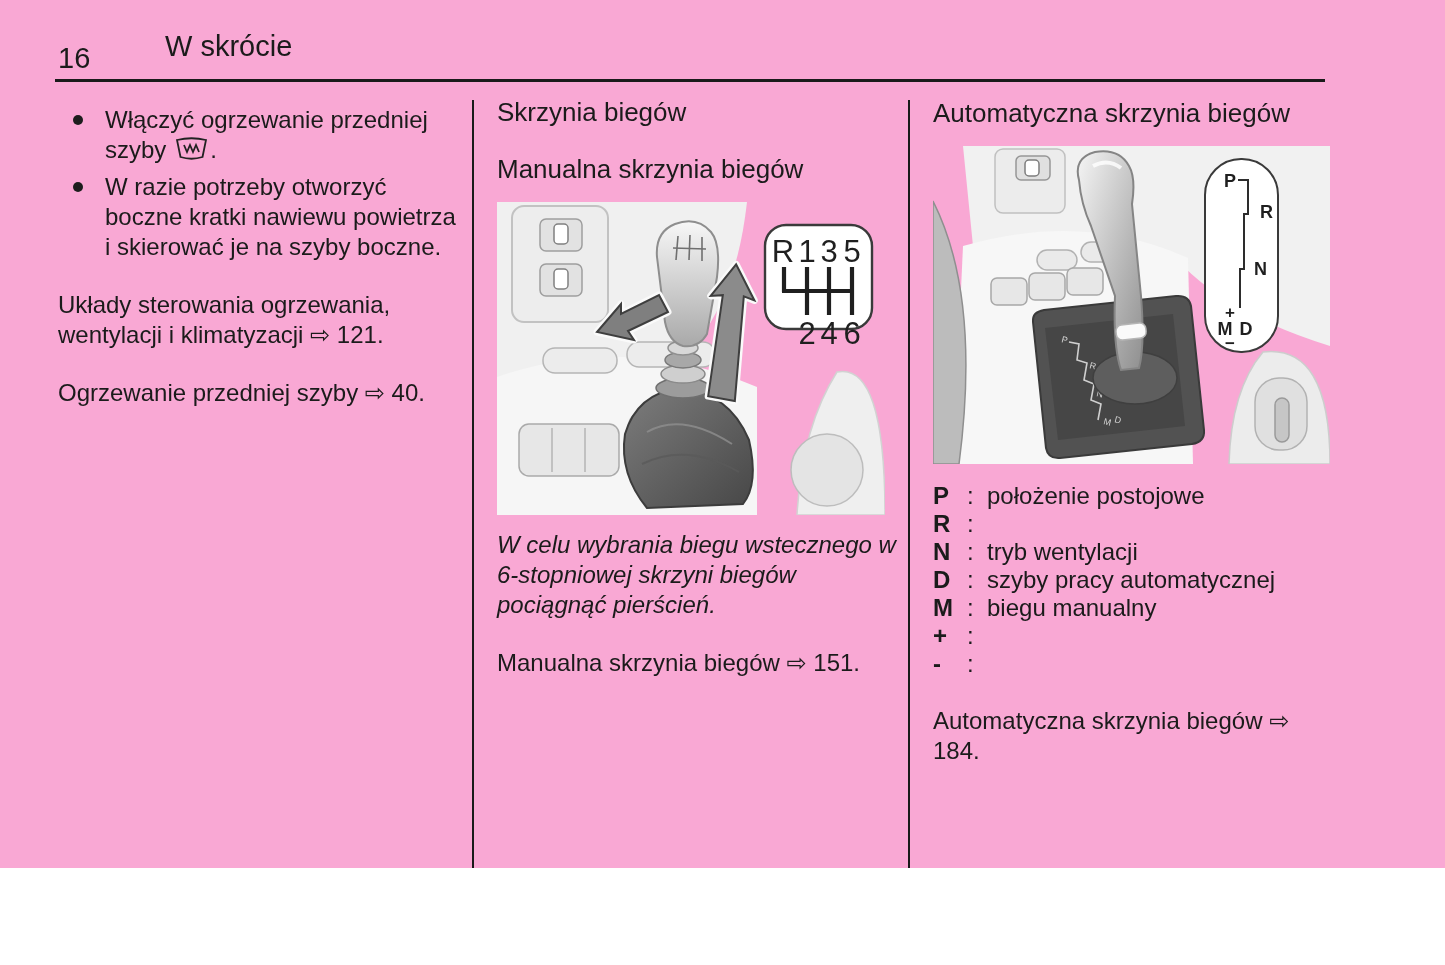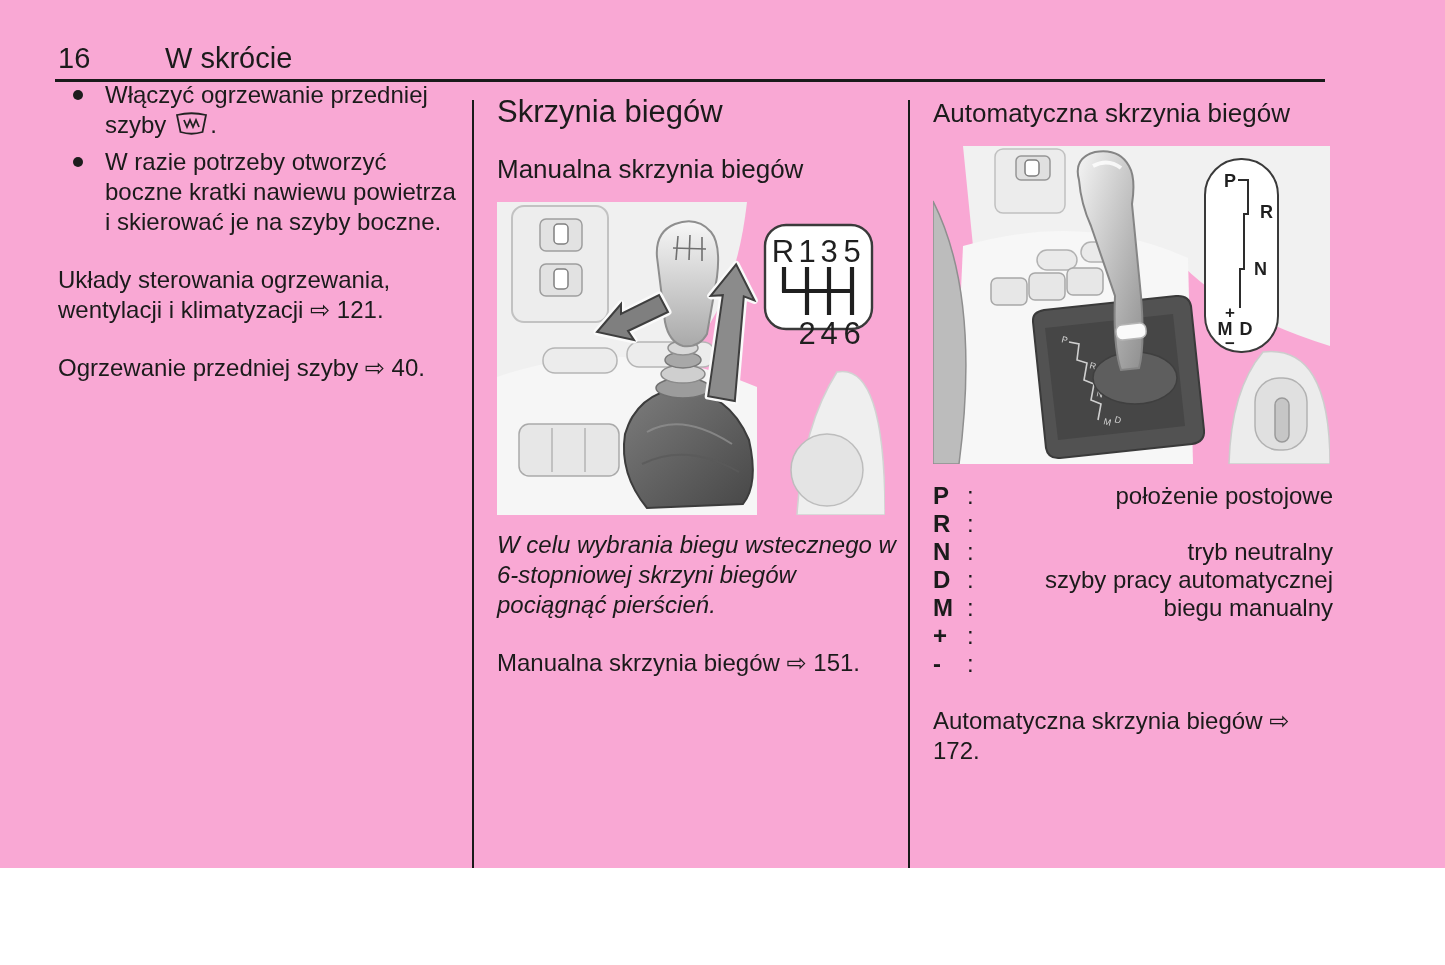--- a/index.html
+++ b/index.html
@@ -3,52 +3,52 @@
 <meta charset="utf-8">
 <style>
   html,body { margin:0; padding:0; background:#ffffff; }
   .page {
     position:relative; width:1445px; height:868px; background:#f9a8d4;
     font-family:"Liberation Sans","DejaVu Sans",sans-serif; color:#1b1b1b;
     overflow:hidden;
   }
   
   .page-number { position:absolute; left:58px; top:42px; font-size:29px; }
-  .chapter-title { position:absolute; left:165px; top:42px; font-size:29px; }
+  .chapter-title { position:absolute; left:165px; top:30px; font-size:29px; }
   .header-rule { position:absolute; left:55px; top:79px; width:1270px; height:3px; background:#1a1a1a; }
   
   .col-divider { position:absolute; top:100px; width:2px; height:818px; background:#1a1a1a; }
   .divider-1 { left:472px; }
   .divider-2 { left:908px; }
   
   .col { position:absolute; }
-  .col-left   { left:58px;  top:80px;  width:400px; }
+  .col-left   { left:58px;  top:105px;  width:400px; }
   .col-middle { left:497px; top:94px;  width:406px; }
   .col-right  { left:933px; top:98px;  width:400px; }
   .body-text { font-size:24px; line-height:30px; }
   
   .bullet { position:relative; padding-left:47px; margin-bottom:7px; }
   .bullet-dot { position:absolute; left:15px; top:10px; width:10px; height:10px;
                 border-radius:50%; background:#1d1d1d; }
   .para { margin-top:28px; }
   
-  .h1 { font-size:31px; line-height:36px; margin:0 0 0 0; }
+  .h1 { font-size:26px; line-height:36px; margin:0 0 0 0; }
   .h2 { font-size:26px; line-height:31px; margin:0; }
   .col-middle .h2 { margin-top:24px; }
   
   .figure { display:block; margin-top:17px; }
   .fig-manual { width:388px; height:313px; }
   .fig-auto   { width:397px; height:318px; }
   .col-middle .para-first { margin-top:15px;font-style:italic; }
   
   .legend { margin-top:18px; font-size:24px; line-height:28px; }
   .legend-row { display:flex; }
   .legend-key { width:34px; font-weight:bold; }
   .legend-colon { width:20px; }
-  .legend-desc { flex:1;text-align:right; }
+  .legend-desc { flex:1; }
   .ref-arrow { font-family:"DejaVu Sans",sans-serif; }
   .defrost-icon { display:inline-block; vertical-align:-4px; margin-left:7px; }
   .svgtext { font-family:"Liberation Sans","DejaVu Sans",sans-serif; fill:#1f1f1f; }
   .tiny-engraved { font-family:"Liberation Sans",sans-serif; fill:#d6d6d6; }
   .w360 { width:362px; }
 </style>
 </head>
 <body>
 
 <div class="page">
@@ -242,21 +242,21 @@
         <span class="legend-colon">:</span>
         <span class="legend-desc">położenie postojowe</span>
       </div>
       <div class="legend-row">
         <span class="legend-key">R</span>
         <span class="legend-colon">:</span>
       </div>
       <div class="legend-row">
         <span class="legend-key">N</span>
         <span class="legend-colon">:</span>
-        <span class="legend-desc">tryb neutralny</span>
+        <span class="legend-desc">tryb wentylacji</span>
       </div>
       <div class="legend-row">
         <span class="legend-key">D</span>
         <span class="legend-colon">:</span>
         <span class="legend-desc">szyby pracy automatycznej</span>
       </div>
       <div class="legend-row">
         <span class="legend-key">M</span>
         <span class="legend-colon">:</span>
         <span class="legend-desc">biegu manualny</span>
@@ -267,17 +267,17 @@
       </div>
       <div class="legend-row">
         <span class="legend-key">-</span>
         <span class="legend-colon">:</span>
       </div>
     </div>
 
     <div class="body-text para w360">
       <span>Automatyczna skrzynia biegów</span>
       <span class="ref-arrow">⇨</span>
-      <span>172.</span>
+      <span>184.</span>
     </div>
   </div>
 
 </div>
 
 </body></html>

